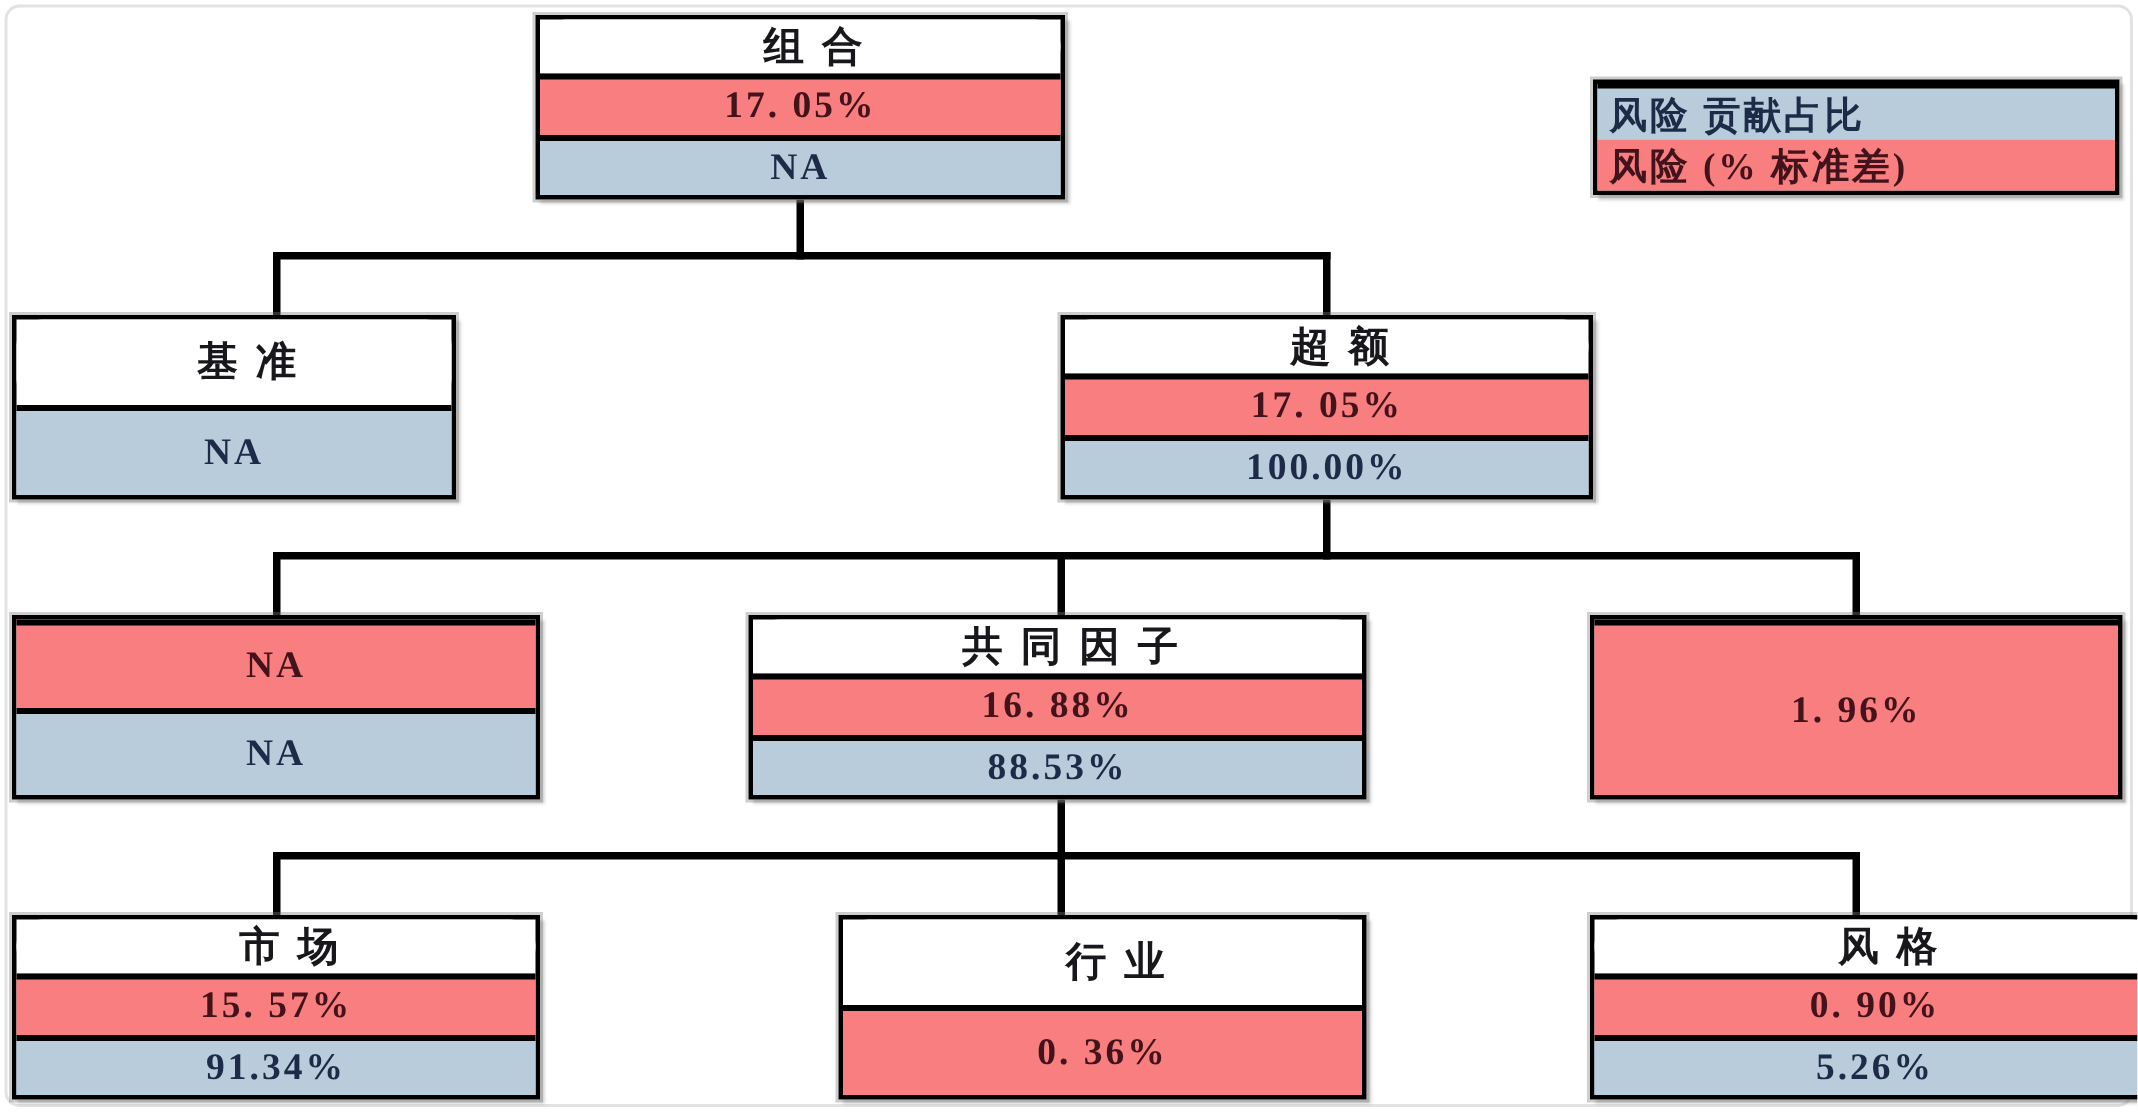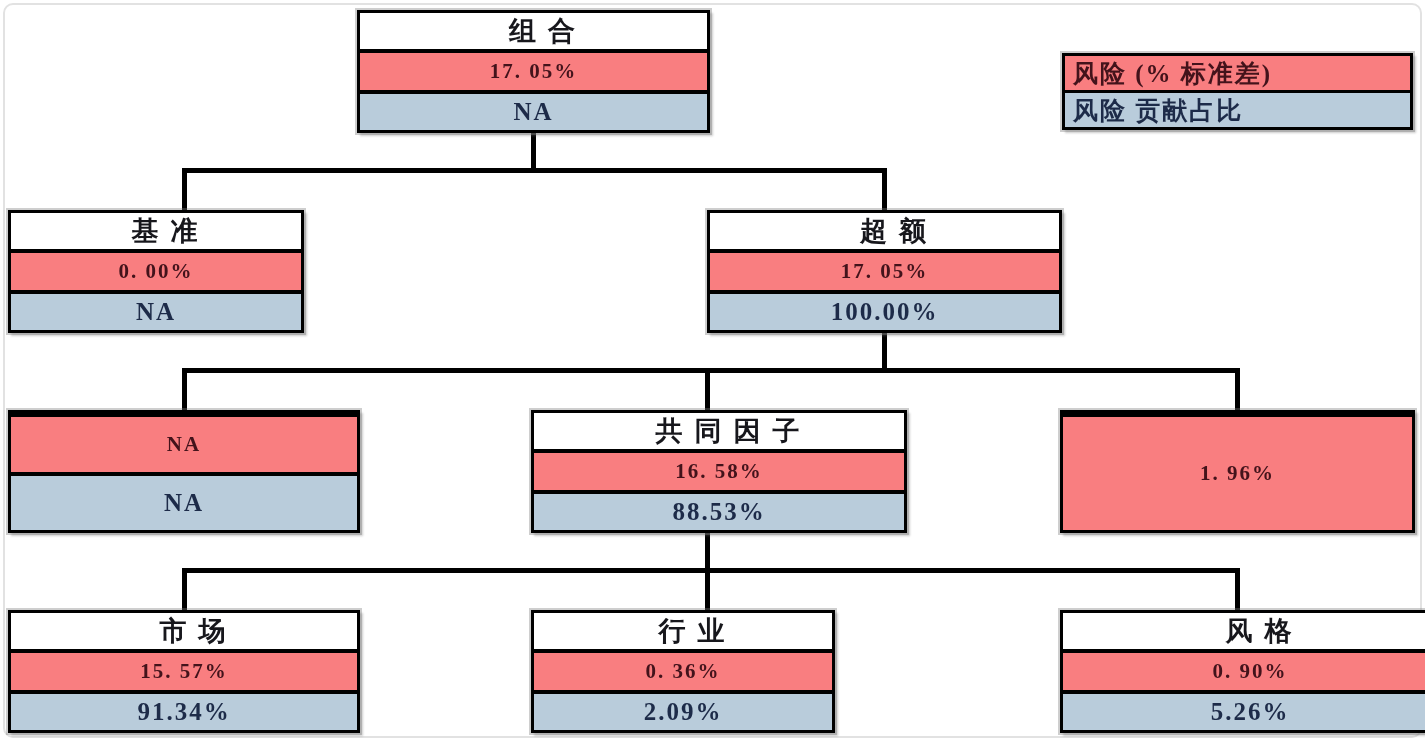--- a/index.html
+++ b/index.html
@@ -51,21 +51,21 @@
     color:var(--title-text);
     font-size:27px;
     letter-spacing:12px;
     padding-left:29px;
     border-radius:17px;
   }
   .row.risk{
     background:var(--risk-fill);
     color:var(--risk-text);
     border-top:4px solid var(--border);
-    font-size:21px;
+    font-size:25px;
     letter-spacing:2px;
   }
   .row.contrib{
     background:var(--contribution-fill);
     color:var(--contribution-text);
     border-top:4px solid var(--border);
     font-size:25px;
     letter-spacing:2px;
   }
   
@@ -101,57 +101,55 @@
 <div id="canvas">
   <div class="frame"></div>
 
   <div class="node" style="left:357px;top:10px;width:353px">
     <div class="row title">组合</div>
     <div class="row risk">17. 05%</div>
     <div class="row contrib">NA</div>
   </div>
 
   <div class="legend">
+    <div class="row contrib">风险 贡献占比</div>
     <div class="row risk">风险 (% 标准差)</div>
-    <div class="row contrib">风险 贡献占比</div>
   </div>
 
   <div class="node" style="left:8px;top:210px;width:296px">
     <div class="row title">基准</div>
-    <div class="row risk">0. 00%</div>
     <div class="row contrib">NA</div>
   </div>
   <div class="node" style="left:707px;top:210px;width:355px">
     <div class="row title">超额</div>
     <div class="row risk">17. 05%</div>
     <div class="row contrib">100.00%</div>
   </div>
 
   <div class="node" style="left:8px;top:410px;width:352px">
     <div class="row risk">NA</div>
     <div class="row contrib">NA</div>
   </div>
-  <div class="node" style="left:531px;top:410px;width:376px">
+  <div class="node" style="left:499px;top:410px;width:412px">
     <div class="row title">共同因子</div>
-    <div class="row risk">16. 58%</div>
+    <div class="row risk">16. 88%</div>
     <div class="row contrib">88.53%</div>
   </div>
   <div class="node" style="left:1060px;top:410px;width:355px">
     <div class="row risk">1. 96%</div>
   </div>
 
   <div class="node" style="left:8px;top:610px;width:352px">
     <div class="row title">市场</div>
     <div class="row risk">15. 57%</div>
     <div class="row contrib">91.34%</div>
   </div>
-  <div class="node" style="left:531px;top:610px;width:304px">
+  <div class="node" style="left:559px;top:610px;width:352px">
     <div class="row title">行业</div>
     <div class="row risk">0. 36%</div>
-    <div class="row contrib">2.09%</div>
   </div>
   <div class="node" style="left:1060px;top:610px;width:380px">
     <div class="row title">风格</div>
     <div class="row risk">0. 90%</div>
     <div class="row contrib">5.26%</div>
   </div>
 
   <div class="line" style="left:531px;top:133px;width:5px;height:40px"></div>
   <div class="line" style="left:182px;top:168px;width:705px;height:5px"></div>
   <div class="line" style="left:182px;top:168px;width:5px;height:42px"></div>

